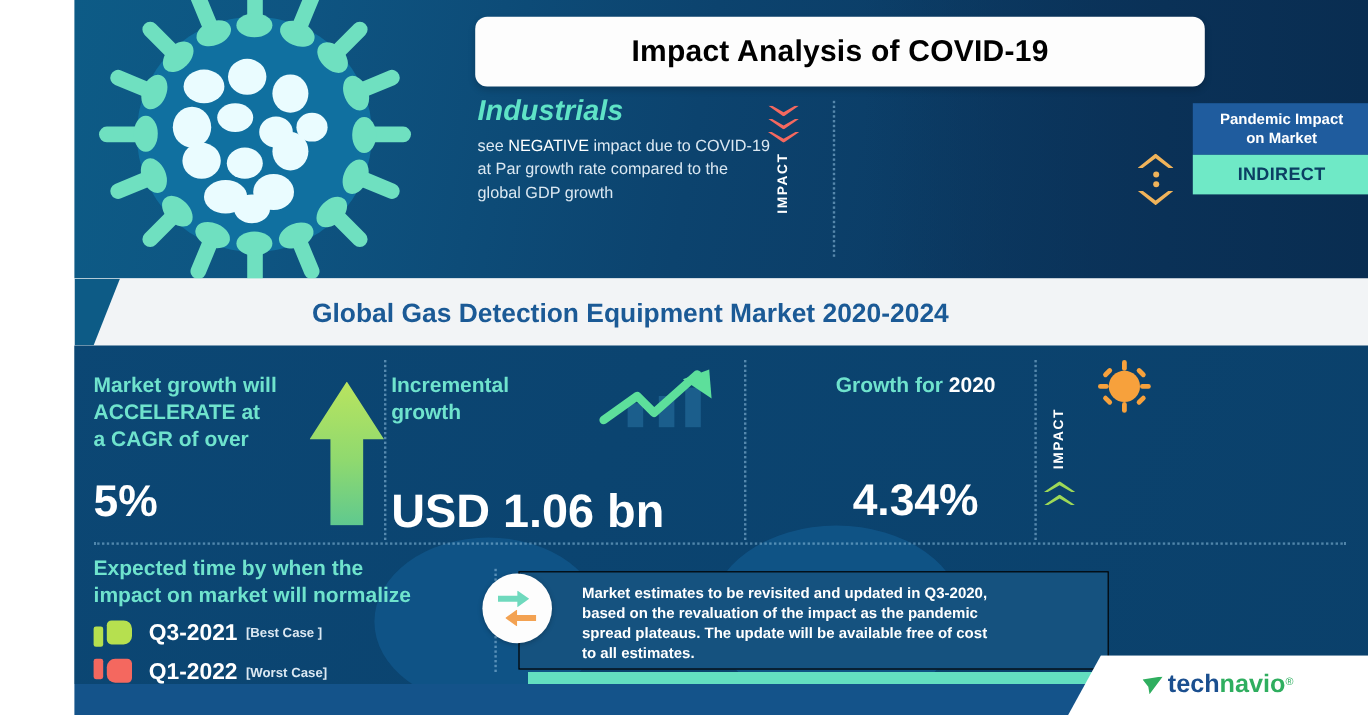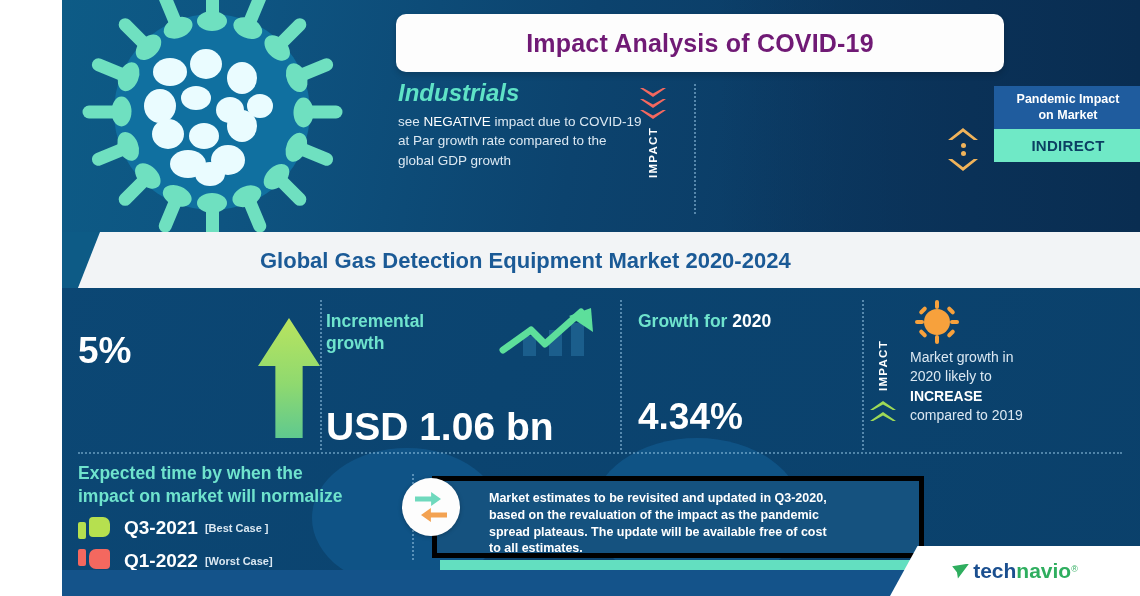--- a/index.html
+++ b/index.html
@@ -17,21 +17,21 @@
   .spike{position:absolute;background:#6fe0c0;border-radius:999px;transform-origin:50% 100%;}
   .spike i{position:absolute;left:50%;bottom:-9px;transform:translateX(-50%);
            width:30px;height:20px;background:#6fe0c0;border-radius:50%;}
   .vbody{position:absolute;left:52px;top:52px;width:196px;height:196px;border-radius:50%;
          background:#1070a0;}
   .dot{position:absolute;background:#eafcff;border-radius:50%;}
 
   .title-pill{position:absolute;left:334px;top:14px;width:608px;height:58px;background:#fdfdfd;
               border-radius:10px;display:flex;align-items:center;justify-content:center;
               box-shadow:0 3px 6px rgba(0,0,0,.18);}
-  .title-pill span{color:#701a75;font-size:25px;font-weight:bold;letter-spacing:.2px;}
+  .title-pill span{color:#000000;font-size:25px;font-weight:bold;letter-spacing:.2px;}
 
   .col-ind{position:absolute;left:336px;top:80px;width:300px;}
   .col-mkt{position:absolute;left:700px;top:80px;width:220px;}
   .h2{color:#5fe3c6;font-size:24px;font-weight:bold;margin:0 0 7px 0;line-height:1.05;font-style:italic;}
   .body-txt{color:#dbe8f2;font-size:13.5px;line-height:1.43;}
   .neg{color:#ffffff;}
   .orange-b{color:#f5a33c;font-weight:bold;}
 
   
   .impact-strip{position:absolute;display:flex;flex-direction:column;align-items:center;}
@@ -99,21 +99,21 @@
   .thumb .hand{position:absolute;left:11px;width:21px;height:20px;border-radius:4px 7px 7px 4px;}
   .thumb.up .pad{top:7px;background:#b6e04f;}
   .thumb.up .hand{top:2px;background:#b6e04f;}
   .thumb.dn .pad{top:1px;background:#f4685f;}
   .thumb.dn .hand{top:1px;background:#f4685f;border-radius:7px 4px 4px 7px;}
   .tq{color:#ffffff;font-size:19px;font-weight:bold;}
   .tcase{color:#dbe8f2;font-size:11px;font-weight:bold;margin-left:7px;}
 
   
   .notewrap{position:absolute;left:432px;top:476px;width:492px;height:82px;}
-  .note{position:absolute;inset:0;background:#15527f;border:5px solid #000000;}
+  .note{position:absolute;inset:0;background:#15527f;border:1px solid #000000;}
   .note p{margin:0;padding:9px 12px 0 52px;color:#ffffff;font-size:12.5px;
           font-weight:bold;line-height:1.34;}
   .note-accent{position:absolute;left:440px;top:560px;width:492px;height:12px;background:#63dfc0;}
   .note-accent::after{content:"";position:absolute;right:-12px;top:0;width:12px;height:12px;
         background:#63dfc0;clip-path:polygon(0 0,100% 0,0 100%);}
   .refresh{position:absolute;left:402px;top:478px;width:58px;height:58px;border-radius:50%;
            background:#fdfdfd;box-shadow:0 1px 4px rgba(0,0,0,.25);}
   .ra{position:absolute;width:26px;height:14px;}
   .ra.t{left:13px;top:14px;background:#6fd9bd;
      clip-path:polygon(0 32%,62% 32%,62% 0,100% 50%,62% 100%,62% 68%,0 68%);}
@@ -251,60 +251,57 @@
     <span>Global Gas Detection Equipment Market 2020-2024</span>
   </div>
   <div class="band-wedge"></div>
 
   <div class="panel">
     <div class="panel-tex"></div>
     <div class="ghost" style="left:530px;top:150px;width:210px;height:150px;"></div>
     <div class="ghost" style="left:250px;top:160px;width:190px;height:140px;"></div>
 
     <div class="stat" style="left:16px;top:22px;width:230px;">
+      <div class="stat-h">
+        <div>Market growth will</div>
+        <div>ACCELERATE at</div>
+        <div>a CAGR of over</div>
+      </div>
       <div class="stat-big" style="margin-top:22px;">5%</div>
     </div>
 
     <div class="dashed-v" style="left:258px;top:12px;height:150px;"></div>
 
     <div class="stat" style="left:264px;top:22px;width:230px;">
       <div class="stat-h">
         <div>Incremental</div>
         <div>growth</div>
       </div>
       <div class="stat-big md" style="margin-top:52px;">USD 1.06 bn</div>
     </div>
 
     <div class="dashed-v" style="left:558px;top:12px;height:150px;"></div>
 
-    <div class="stat" style="left:576px;top:22px;width:250px;">
+    <div class="stat" style="left:576px;top:22px;width:250px;text-align:center;">
       <div class="stat-h">
         <span>Growth for </span><span class="wht">2020</span>
       </div>
       <div class="stat-big" style="margin-top:66px;">4.34%</div>
     </div>
 
     <div class="dashed-v" style="left:800px;top:12px;height:150px;"></div>
 
     <div class="impact-strip" style="left:808px;top:52px;">
       <div class="impact-word">IMPACT</div>
       <div style="color:#9ed957;margin-top:8px;transform:rotate(180deg);">
         <div class="chev"></div>
           <div class="chev"></div>
       </div>
     </div>
 
-    <div class="stat" style="left:848px;top:60px;width:210px;">
-      <div class="body-txt" style="font-size:14px;line-height:1.38;">
-        <div>Market growth in</div>
-        <div>2020 likely to</div>
-        <div style="color:#fff;font-weight:bold;">INCREASE</div>
-        <div>compared to 2019</div>
-      </div>
-    </div>
   </div>
 
   <div class="uparrow"></div>
 
   <div class="trend" id="trend">
     <svg width="104" height="56" viewBox="0 0 104 56">
       <rect x="26" y="30" width="13" height="20" fill="#1b5e8c"></rect>
       <rect x="52" y="24" width="13" height="26" fill="#1b5e8c"></rect>
       <rect x="74" y="17" width="13" height="33" fill="#1b5e8c"></rect>
       <path d="M6 44 L34 24 L48 38 L84 6" stroke="#5ddf9b" stroke-width="7" fill="none" stroke-linecap="round" stroke-linejoin="round"></path>

